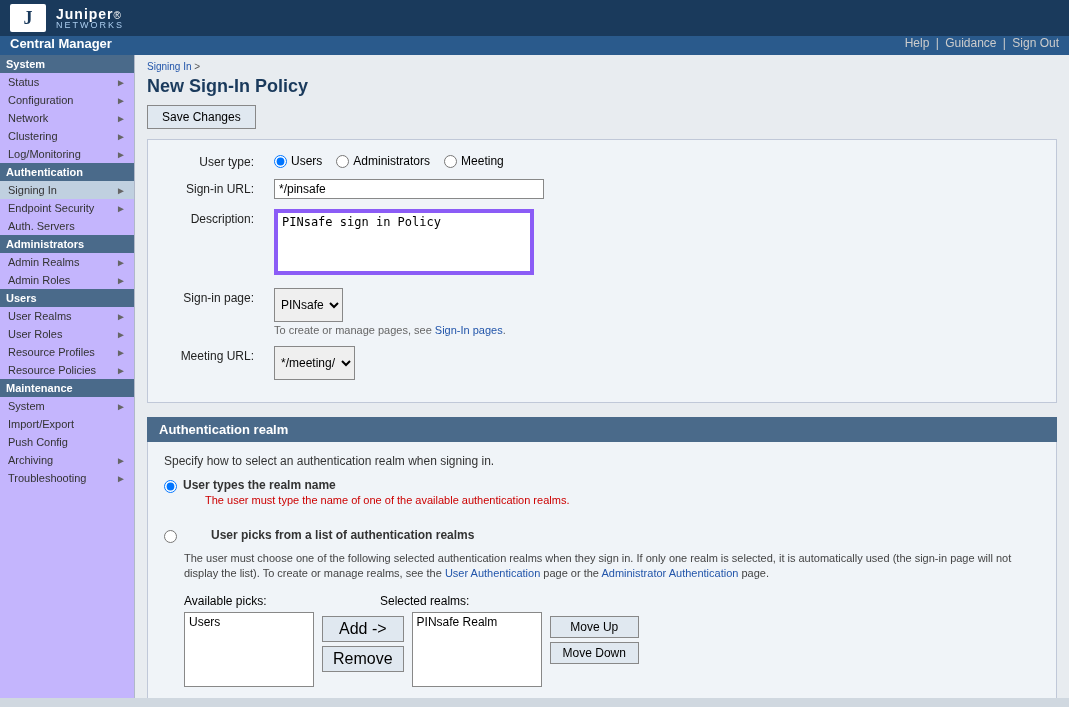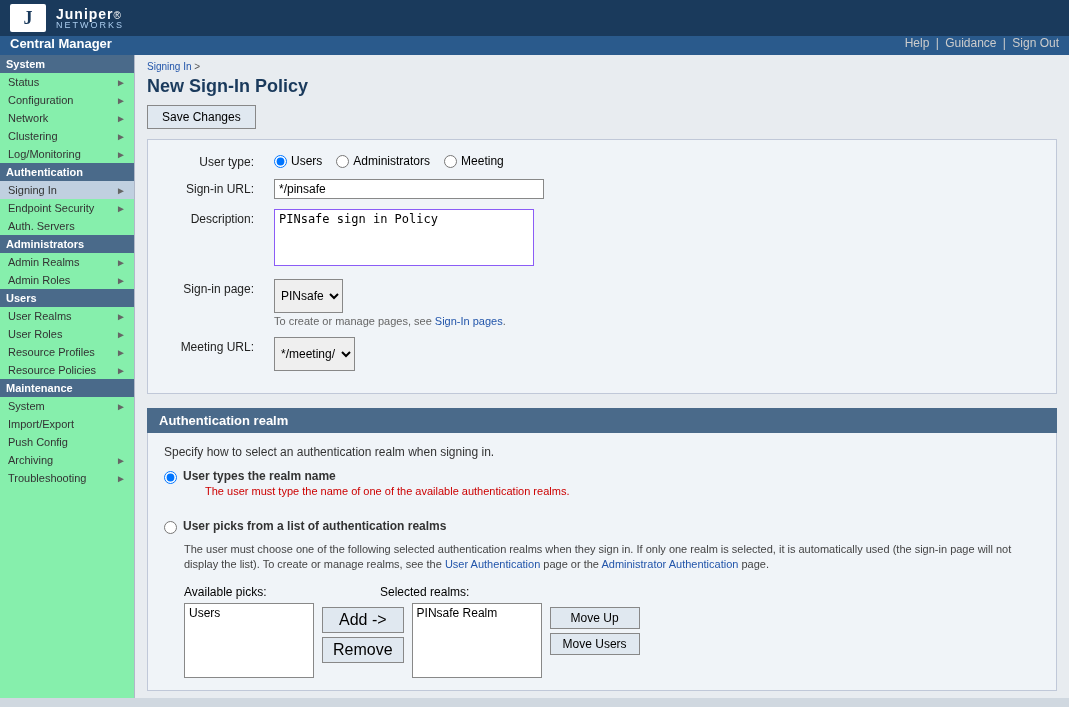--- a/index.html
+++ b/index.html
@@ -9,21 +9,21 @@
     #header-links span { margin: 0 3px; }
 
     
     #topbar { background: #2a5a8c; height: 19px; display: flex; padding: 0 10px; }
     #topbar-title { color: white; font-size: 13px; font-weight: bold; }
 
     
     #layout { display: flex; height: calc(707px - 64px); }
 
     
-    #sidebar { width: 135px; background: #86efac; border-right: 1px solid #b0b8c8; overflow-y: auto; flex-shrink: 0; }
+    #sidebar { width: 135px; background: #c4b5fd; border-right: 1px solid #b0b8c8; overflow-y: auto; flex-shrink: 0; }
     .sidebar-section-header { background: #4a6a8a; color: white; font-size: 11px; font-weight: bold; padding: 3px 6px; }
     .sidebar-item { padding: 3px 8px; font-size: 11px; color: #333; cursor: pointer; display: flex; justify-content: space-between; align-items: center; }
     .sidebar-item.active { background: #c0d0e0; }
     .sidebar-item .arrow { color: #666; font-size: 10px; }
 
     
     #main { flex: 1; background: #e8ecf0; overflow-y: auto; padding: 0; }
     #breadcrumb { padding: 6px 20px 2px 12px; font-size: 10px; color: #555; }
     #breadcrumb a { color: #2255aa; text-decoration: none; }
     #page-title { padding: 2px 12px 8px 12px; font-size: 18px; color: #1a3a5c; font-weight: bold; }
@@ -33,21 +33,21 @@
     .save-btn { background: #e0e8f0; border: 1px solid #888; padding: 4px 14px; font-size: 12px; cursor: pointer; }
 
     
     .form-section { background: #f0f4f8; border: 1px solid #c0c8d8; padding: 12px 16px; margin-top: 10px; }
     .form-row { display: flex; align-items: flex-start; margin-bottom: 10px; }
     .form-label { width: 110px; font-size: 12px; color: #222; padding-top: 3px; flex-shrink: 0; text-align: right; padding-right: 20px; }
     .form-control { flex: 1; }
     .radio-group { display: flex; align-items: center; gap: 14px; padding-top: 2px; }
     .radio-option { display: flex; align-items: center; gap: 4px; font-size: 12px; }
     input[type="text"] { width: 270px; padding: 2px 4px; border: 1px solid #888; font-size: 12px; }
-    textarea { width: 260px; height: 57px; border: 1px solid #8b5cf6; font-size: 12px; padding: 2px 4px; resize: none; }
+    textarea { width: 260px; height: 66px; border: 4px solid #8b5cf6; font-size: 12px; padding: 2px 4px; resize: none; }
     select { font-size: 12px; padding: 8px 2px; border: 1px solid #888; }
     .hint-text { font-size: 11px; color: #666; margin-left: 8px; }
     .hint-small { font-size: 11px; color: #666; margin-top: 2px; }
     .link { color: #2255aa; cursor: pointer; }
 
     
     .auth-realm-header { background: #4a6a8a; color: white; font-size: 13px; font-weight: bold; padding: 5px 12px; margin-top: 14px; }
     .auth-realm-body { background: #f0f4f8; border: 1px solid #c0c8d8; border-top: none; padding: 12px 16px; }
     .section-desc { font-size: 12px; color: #333; margin-bottom: 10px; }
     .option-row { display: flex; align-items: flex-start; margin-bottom: 8px; }
@@ -217,21 +217,21 @@
         <div class="section-desc">Specify how to select an authentication realm when signing in.</div>
 
         <div class="option-row">
           <input type="radio" name="realm_option" class="option-radio" checked="" style="">
           <div>
             <div class="option-label">User types the realm name</div>
             <div class="option-desc">The user must type the name of one of the available authentication realms.</div>
           </div>
         </div>
 
-        <div class="option-row" style="margin-top:22px;">
+        <div class="option-row" style="margin-top:22px;gap:28px;">
           <input type="radio" name="realm_option" class="option-radio" style="">
           <div>
             <div class="option-label">User picks from a list of authentication realms</div>
           </div>
         </div>
         <div class="desc-long" style="margin-left:20px;">
           <span>The user must choose one of the following selected authentication realms when they sign in. If only one realm is selected, it is automatically used (the sign-in page will not display the list). To create or manage realms, see the </span><a class="link">User Authentication</a><span> page or the </span><a class="link">Administrator Authentication</a><span> page.</span>
         </div>
 
         <div class="realms-section">
@@ -251,20 +251,20 @@
               <button class="realm-btn">Add -&gt;</button>
               <button class="realm-btn">Remove</button>
             </div>
 
             <div class="realm-list">
               <div class="realm-list-item">PINsafe Realm</div>
             </div>
 
             <div class="move-btns">
               <button class="move-btn">Move Up</button>
-              <button class="move-btn">Move Users</button>
+              <button class="move-btn">Move Down</button>
             </div>
           </div>
         </div>
       </div>
     </div>
   </div>
 </div>
 
 </body></html>

